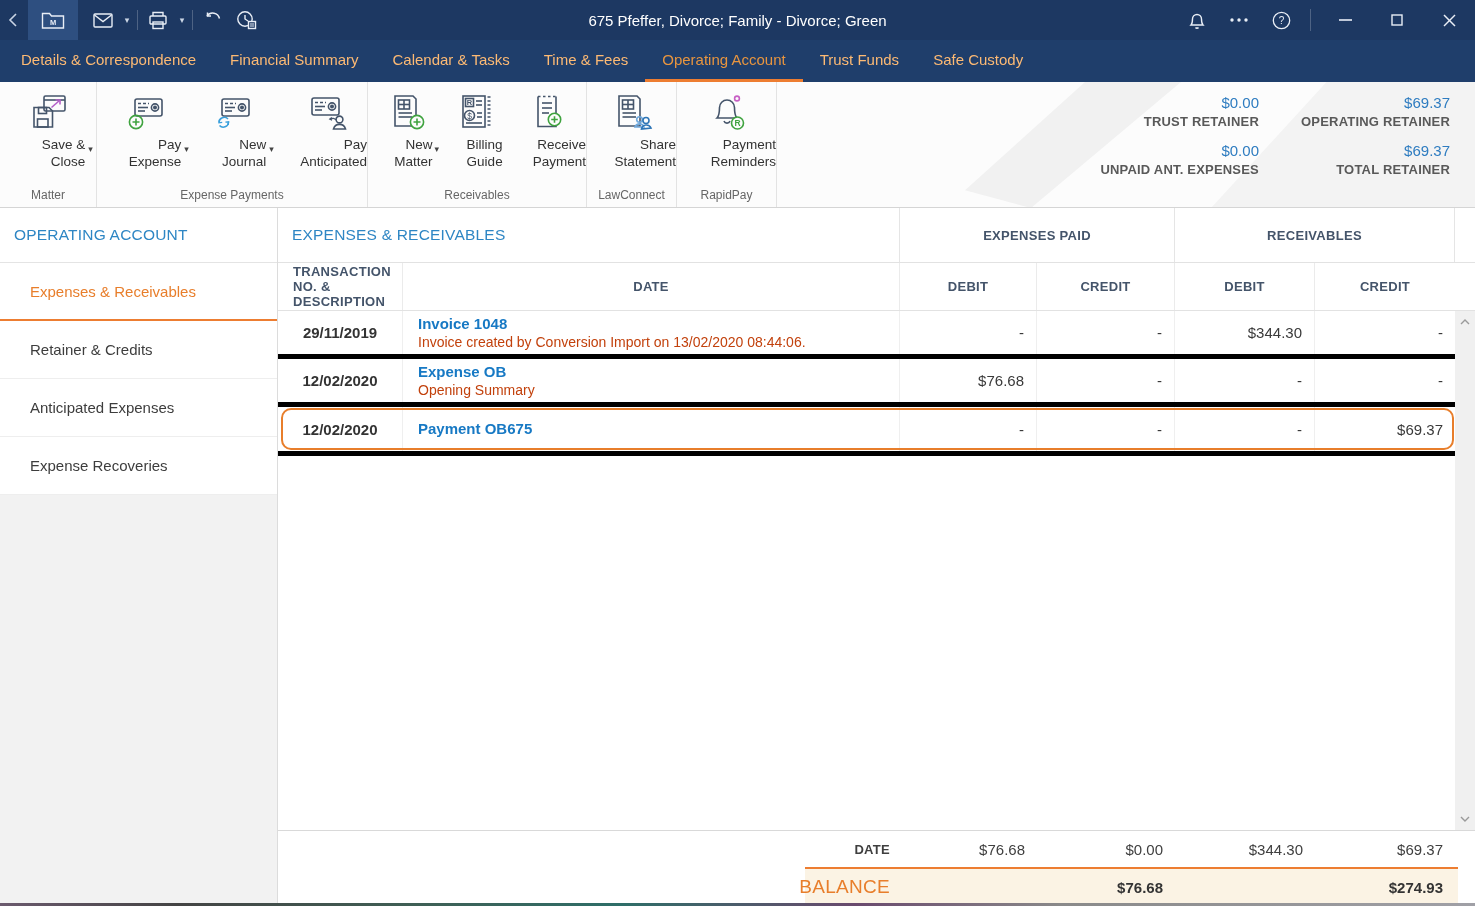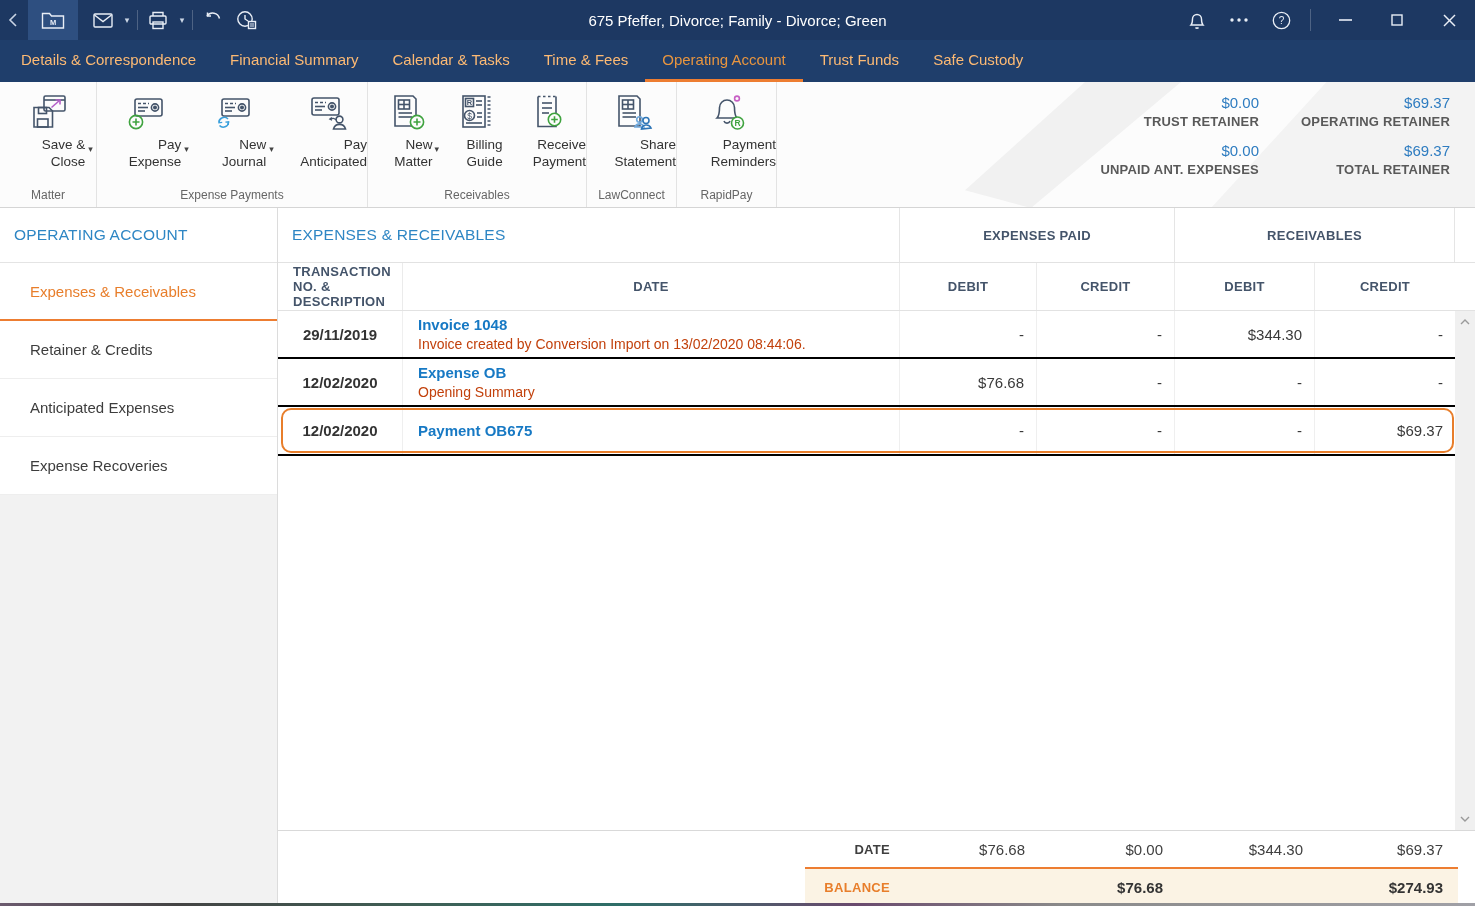--- a/index.html
+++ b/index.html
@@ -71,21 +71,21 @@
     color:#2E86C4; font-size:15.5px; letter-spacing:.2px; border-right:1px solid #E5E5E5; }
   .t-group { display:flex; align-items:center; justify-content:center; font-size:13px; font-weight:bold;
     color:#44546A; letter-spacing:.3px; border-right:1px solid #E5E5E5; }
   .t-group.gA { grid-column:3/5; } .t-group.gB { grid-column:5/7; }
 
   .band2 { height:48px; border-bottom:1px solid #E2E2E2; }
   .colhead { display:flex; align-items:center; justify-content:center; font-size:13px; font-weight:bold;
     color:#44546A; letter-spacing:.3px; border-right:1px solid #EBEBEB; }
   .colhead.left { justify-content:flex-start; padding-left:15px; }
 
-  .trow { height:48px; border-bottom:2px solid #000000; position:relative; cursor:default; }
+  .trow { height:48px; border-bottom:5px solid #000000; position:relative; cursor:default; }
   .trow.h49 { height:49px; }
   .c-date { display:flex; align-items:center; justify-content:center; font-size:15px; font-weight:bold;
     color:#333; border-right:1px solid #EFEFEF; }
   .c-desc { display:flex; flex-direction:column; justify-content:center; padding-left:15px;
     border-right:1px solid #EFEFEF; line-height:1.3; }
   .c-desc .row-title { color:#1779C4; font-weight:bold; font-size:15px; }
   .c-desc .row-sub { color:#c2410c; font-size:14px; }
   .c-amt { display:flex; align-items:center; justify-content:flex-end; padding-right:12px;
     font-size:15px; color:#3A3A3A; border-right:1px solid #EFEFEF; }
   .c-last { border-right:none; }
@@ -99,21 +99,21 @@
   .totals { position:absolute; left:0; right:0; top:622px; bottom:0; border-top:1px solid #D9D9D9; background:#fff; }
   .total-row { height:36px; }
   .tot-label { grid-column:2; display:flex; align-items:center; justify-content:flex-end; padding-right:10px;
     font-size:13px; font-weight:bold; color:#3F3F3F; letter-spacing:.3px; }
   .tot-amt { display:flex; align-items:center; justify-content:flex-end; padding-right:12px; font-size:15px; color:#3F3F3F; }
   .orange-line { height:2px; background:#ED7D31; margin-left:527px; margin-right:17px; }
   .balance-row { position:relative; height:36px; }
   .balance-bg { position:absolute; left:527px; right:17px; top:0; bottom:0; background:#FBF3E4; }
   .balance-grid { position:relative; height:100%; }
   .bal-label { grid-column:2; display:flex; align-items:center; justify-content:flex-end; padding-right:10px;
-    font-size:13px; font-weight:bold; color:#E87E2B; letter-spacing:.3px; }
+    font-size:19px; font-weight:normal; color:#E87E2B; letter-spacing:.3px; }
   .bal-amt { display:flex; align-items:center; justify-content:flex-end; padding-right:12px;
     font-size:15px; font-weight:bold; color:#333; }
 
   .taskbar-edge { position:absolute; left:0; right:0; bottom:0; height:3px;
     background:linear-gradient(90deg,#6B5A6E 0%,#444 12%,#3F5F55 28%,#2E6E68 42%,#6A4A6E 58%,#8A8A8A 72%,#A0A0A6 100%); }
 </style>
 </head>
 <body>
 
 <div id="app">

